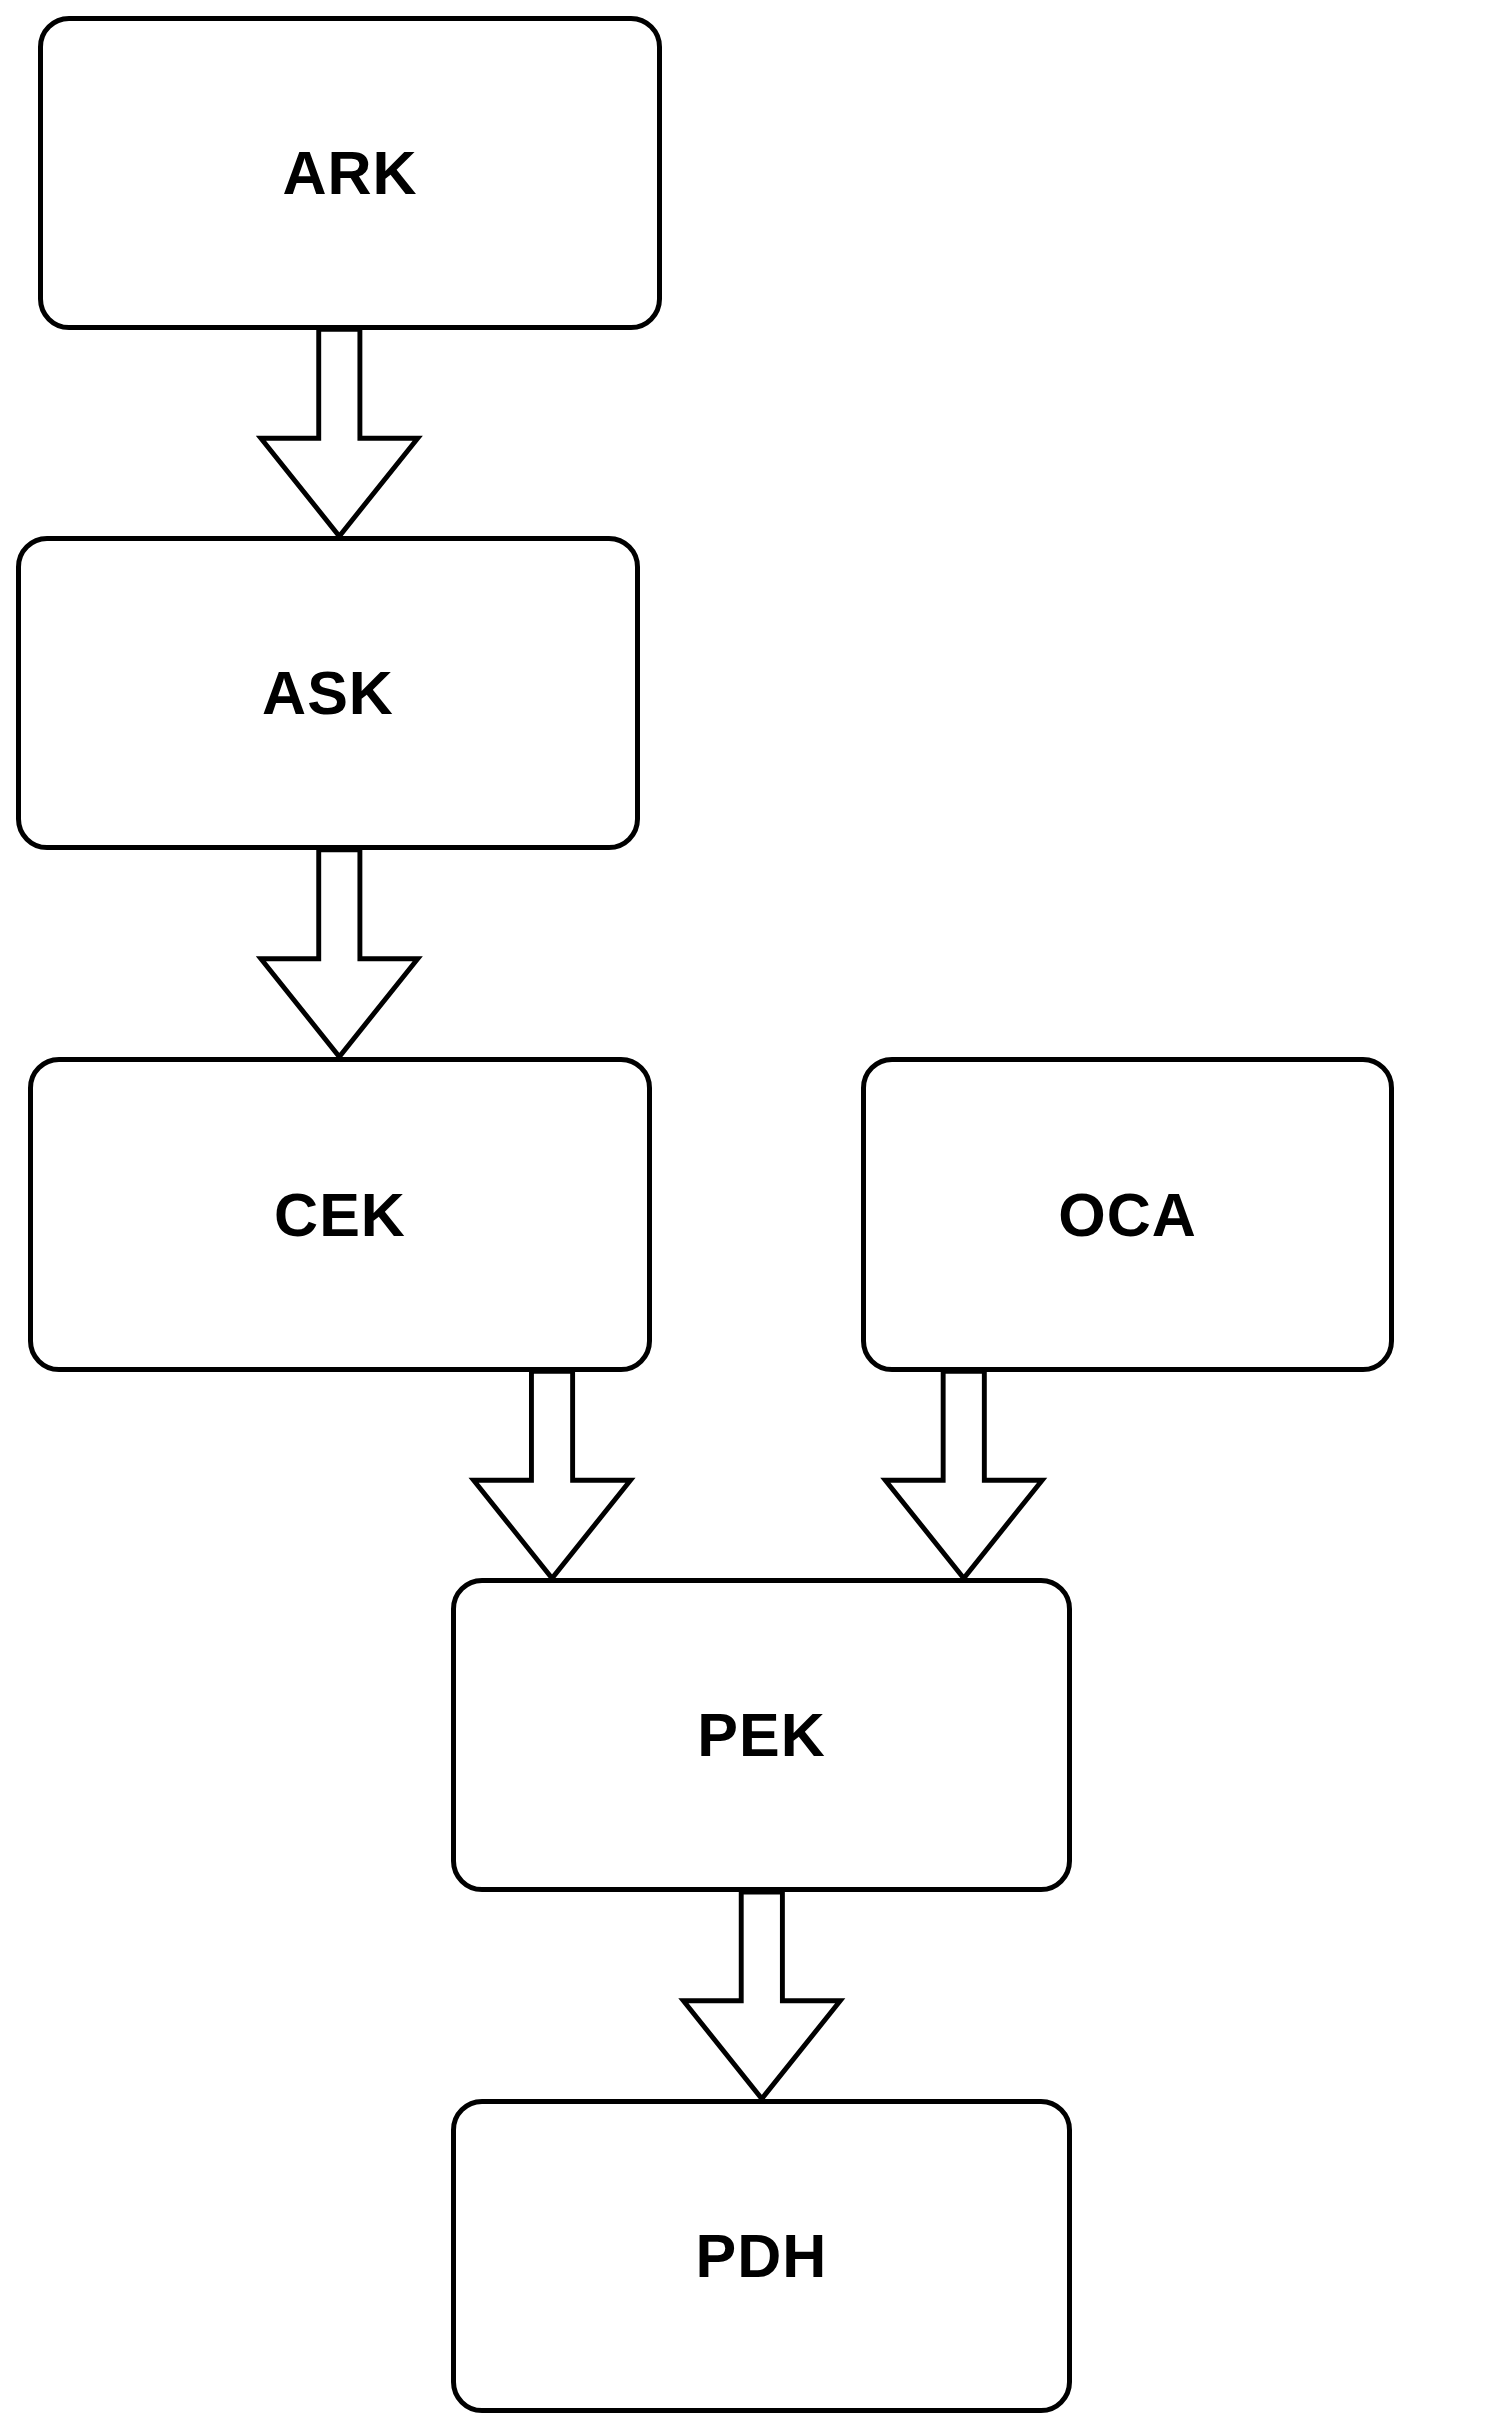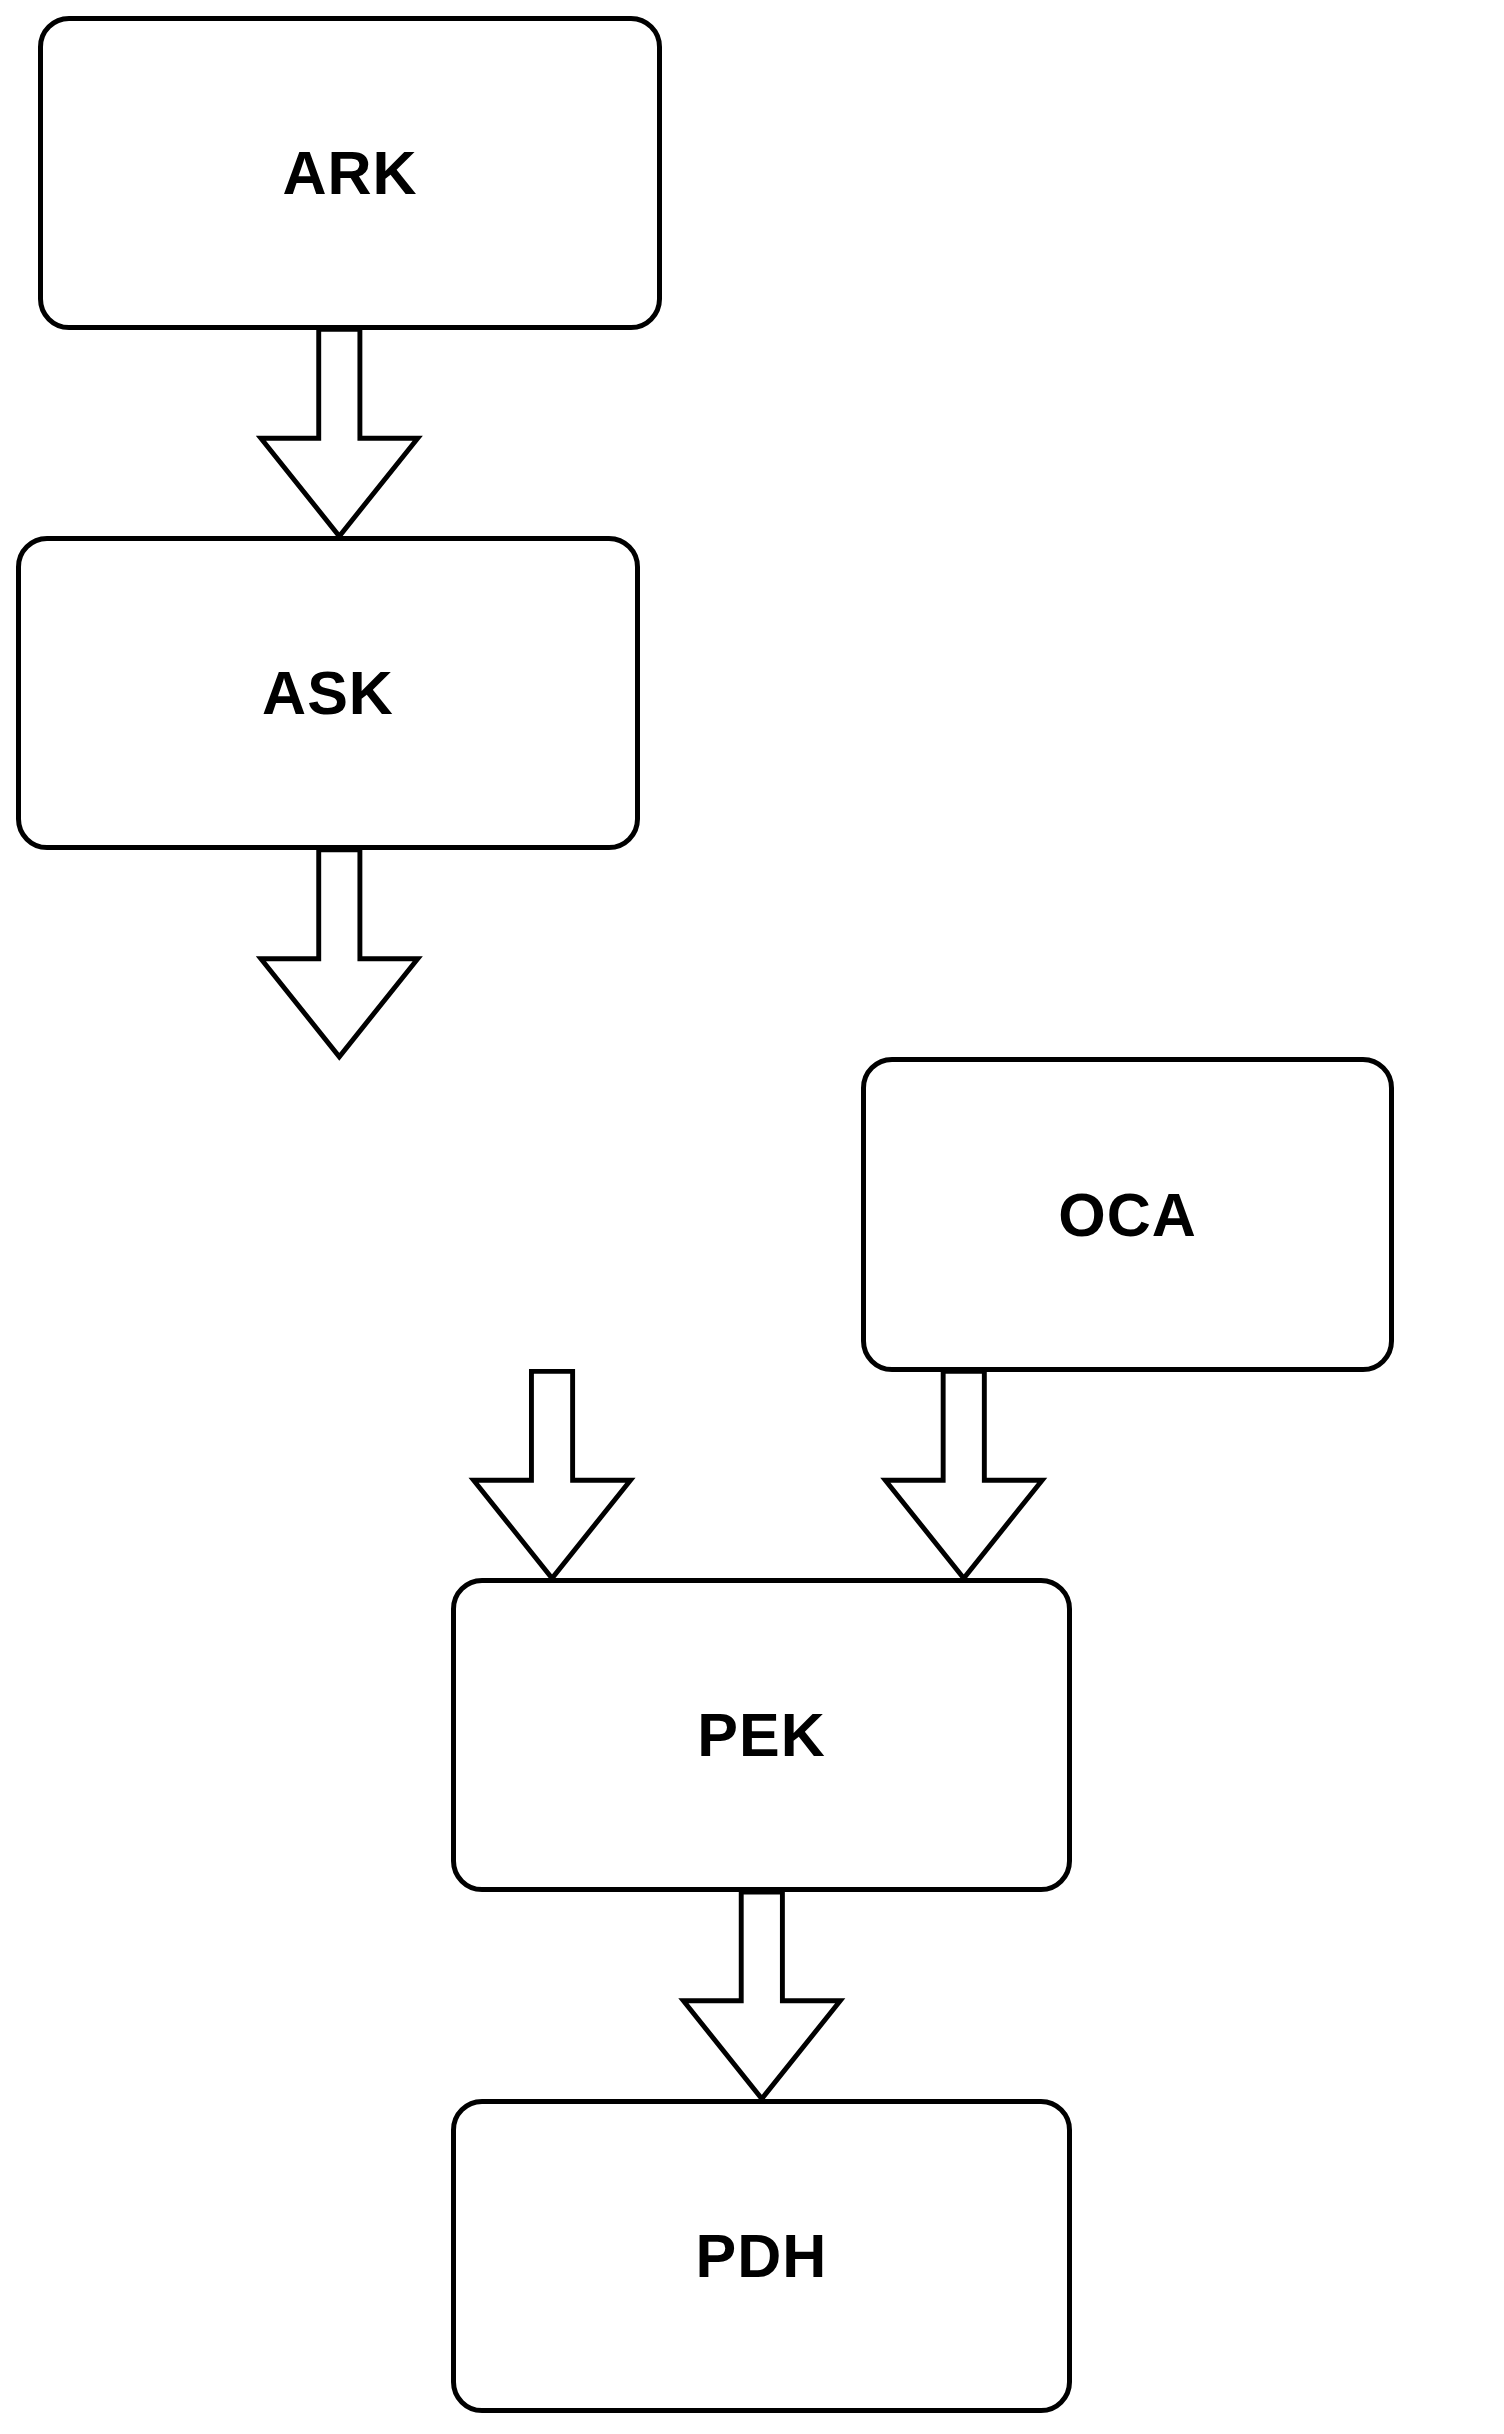--- a/index.html
+++ b/index.html
@@ -61,20 +61,23 @@
 <div class="canvas">
 
   <div class="node" id="node-ark">
     <span class="label">ARK</span>
   </div>
 
   <div class="node" id="node-ask">
     <span class="label">ASK</span>
   </div>
 
+  <div class="node" id="node-cek">
+    <span class="label">CEK</span>
+  </div>
 
   <div class="node" id="node-oca">
     <span class="label">OCA</span>
   </div>
 
   <div class="node" id="node-pek">
     <span class="label">PEK</span>
   </div>
 
   <div class="node" id="node-pdh">

